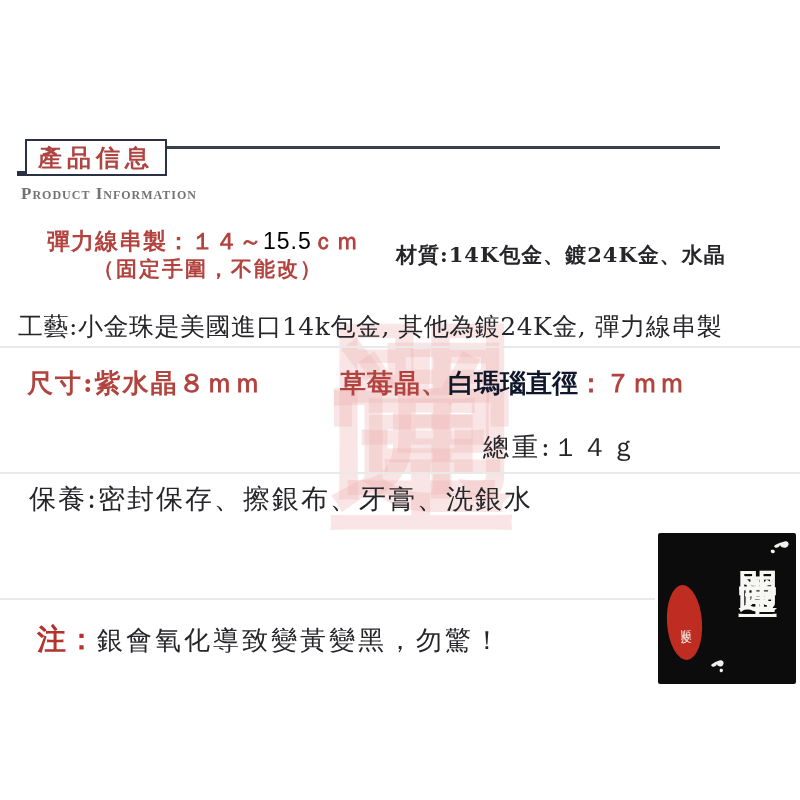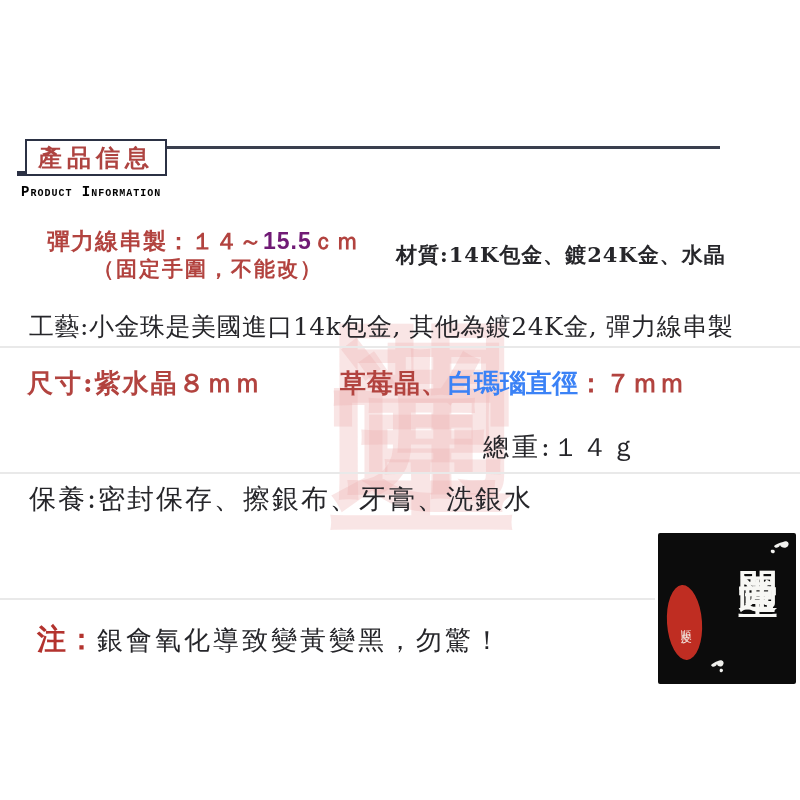--- a/index.html
+++ b/index.html
@@ -28,41 +28,41 @@
     background:#ffffff;border:2px solid #2b3144;
     display:flex;align-items:center;justify-content:center;text-align:right;
   }
   .header-title{
     color:#ae4340;font-size:24px;letter-spacing:5px;font-weight:600;
   }
   .header-shadow{left:17px;top:171px;width:147px;height:5px;background:#2b3144;}
   .header-sidebar{left:158px;top:147px;width:5px;height:28px;background:#2b3144;}
   .header-subtitle{
     left:21px;top:184px;
-    font-family:Liberation Mono, monospace;
+    font-family:Liberation Serif, serif;
     font-variant:small-caps;
-    font-size:14px;font-weight:600;letter-spacing:1px;color:#000000;
+    font-size:17px;font-weight:600;letter-spacing:1px;color:#737373;
   }
   
   .red{color:#b2433f;}
   .black{color:#26262a;}
   .fit-line{left:47px;top:226px;font-size:23px;font-weight:600;letter-spacing:1px;}
-  .fit-sans{font-family:"Liberation Sans","DejaVu Sans",sans-serif;color:#701a75;font-weight:700;}
+  .fit-sans{font-family:"Liberation Sans","DejaVu Sans",sans-serif;color:#000000;font-weight:400;}
   .fit-note{left:93px;top:255px;font-size:21px;font-weight:700;letter-spacing:2px;font-family:Liberation Serif, serif;}
   .material-line{left:396px;top:241px;font-size:21px;font-weight:600;letter-spacing:1px;}
-  .craft-line{left:29px;top:310px;font-size:25px;letter-spacing:0.5px;}
+  .craft-line{left:18px;top:310px;font-size:25px;letter-spacing:0.5px;}
   .sep{height:2px;background:#e9e9e9;left:0;}
   .sep1{top:346px;width:800px;}
   .sep2{top:472px;width:800px;}
   .sep3{top:598px;width:655px;}
   .size-left{left:27px;top:366px;font-size:26px;font-weight:600;letter-spacing:2px;}
   .size-right{left:340px;top:366px;font-size:26px;font-weight:600;letter-spacing:1px;}
   .size-bold{
     font-family:"Liberation Sans","DejaVu Sans",sans-serif;
-    color:#3b82f6;font-weight:700;letter-spacing:0;
+    color:#0f172a;font-weight:700;letter-spacing:0;
   }
   .bead-big{left:85px;top:430px;font-size:26px;letter-spacing:3px;}
   .bead-weight{left:455px;top:430px;font-size:26px;letter-spacing:3px;margin-left:28px;}
   .care-line{left:29px;top:481px;font-size:27px;letter-spacing:2px;}
   .avoid-line{left:29px;top:554px;font-size:27px;letter-spacing:4px;}
   .note-line{left:37px;top:620px;font-size:26px;letter-spacing:3px;}
   .note-label{color:#b3332e;font-size:29px;font-weight:700;letter-spacing:1px;}
   
   .seal{
     left:658px;top:533px;width:138px;height:151px;

